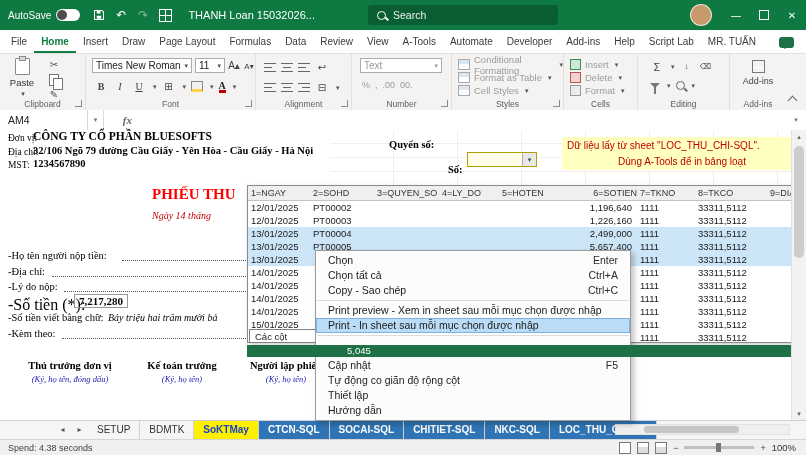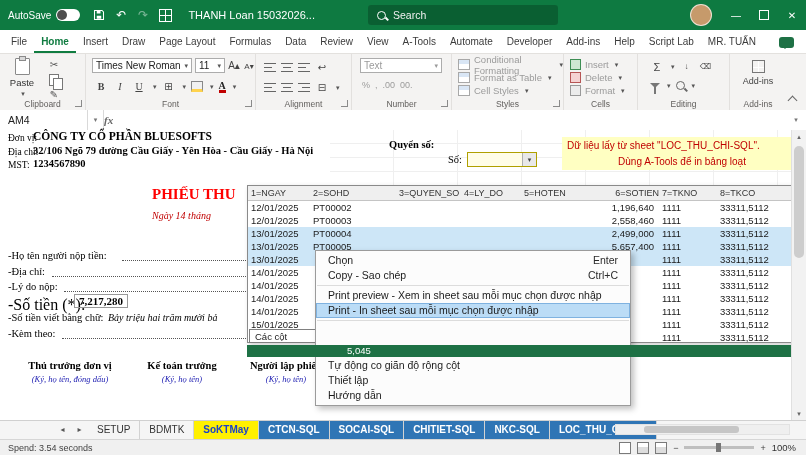--- a/index.html
+++ b/index.html
@@ -71,21 +71,21 @@
   .cells-row.st-delete .sq{background:#F5D2D2;border-color:#B65555;}
   .sicon{width:10px;height:9px;border:1px solid #A8A8A8;background:linear-gradient(#D9E6F5 0 4px,#fff 4px);flex:0 0 auto;}
   .funnel{position:relative;display:inline-block;width:0;height:0;border-left:5px solid transparent;border-right:5px solid transparent;border-top:5px solid #777;}
   .funnel::after{content:"";position:absolute;left:-1px;top:-1px;width:2px;height:7px;background:#777;}
   .chev-up{position:absolute;right:10px;bottom:6px;width:6px;height:6px;border-left:1px solid #666;border-top:1px solid #666;transform:rotate(45deg);}
 
   
   .fbar{position:absolute;left:0;top:110px;width:806px;height:20px;background:#fff;border-bottom:1px solid #D4D4D4;display:flex;align-items:center;font-size:10.5px;}
   .namebox{width:88px;height:100%;border-right:1px solid #D9D9D9;display:flex;align-items:center;padding-left:8px;box-sizing:border-box;color:#222;}
   .nb-dd{width:16px;text-align:center;color:#777;font-size:7px;border-right:1px solid #D9D9D9;height:100%;line-height:20px;box-sizing:border-box;}
-  .fx{width:28px;text-align:left;font:italic 700 11px "Liberation Serif",serif;color:#666;}
+  .fx{width:28px;text-align:right;font:italic 700 11px "Liberation Serif",serif;color:#666;}
   .finput{flex:1;height:100%;}
   .fbar-dd{width:20px;text-align:center;color:#777;font-size:7px;}
 
   
   .ws{position:absolute;left:0;top:130px;width:791px;height:290px;background:#fff;}
   .grid-strip{position:absolute;left:330px;top:130px;width:461px;height:56px;
     background:repeating-linear-gradient(to right,transparent 0 63px,#EFEFEF 63px 64px),
                repeating-linear-gradient(to bottom,transparent 0 13px,#EFEFEF 13px 14px);}
   .abs{position:absolute;white-space:nowrap;}
   .dots{position:absolute;height:1px;border-bottom:1px dotted #555;}
@@ -94,21 +94,21 @@
   .so-combo{position:absolute;left:467px;top:152px;width:70px;height:15px;border:1px solid #B0A000;background:#FFFDE7;display:flex;box-sizing:border-box;}
   .so-field{flex:1;}
   .so-btn{width:13px;background:#E8E8E8;border-left:1px solid #B0B0B0;text-align:center;font-size:7px;color:#444;line-height:13px;}
 
   
   .ddl{position:absolute;left:247px;top:185px;width:559px;height:158px;background:#fff;border:1px solid #8a8a8a;box-sizing:border-box;z-index:8;box-shadow:2px 2px 5px rgba(0,0,0,.2);}
   .ddl-head{display:flex;height:14px;background:#EFEFEF;border-bottom:1px solid #C4C4C4;font-size:9px;color:#333;line-height:14px;}
   .ddl-row{display:flex;height:13px;font-size:9.5px;color:#1a1a1a;line-height:13px;}
   .ddl-row.sel{background:#CDE6F7;}
   .dc,.hc{box-sizing:border-box;padding-left:3px;overflow:hidden;white-space:nowrap;flex:0 0 auto;}
-  .c0{width:62px;}.c1{width:64px;}.c2{width:65px;margin-left:22px;}.c3{width:60px;}.c4{width:60px;}
+  .c0{width:62px;}.c1{width:64px;}.c2{width:65px;}.c3{width:60px;}.c4{width:60px;}
   .c5{width:78px;text-align:right;padding-right:5px;}.c6{width:58px;}.c7{width:72px;}.c8{width:40px;}
   .hc.c5{text-align:right;padding-right:0;}
   .cac-cot{position:absolute;left:249px;top:329px;width:74px;height:14px;background:#fff;border:1px solid #808080;font-size:9.5px;line-height:13px;padding-left:5px;box-sizing:border-box;z-index:9;color:#222;}
   .sumbar{position:absolute;left:247px;top:345px;width:559px;height:12px;background:#1E7145;color:#fff;font-size:9.5px;line-height:12px;padding-left:100px;box-sizing:border-box;z-index:30;}
 
   
   .menu{position:absolute;left:315px;top:250px;width:316px;background:#FCFCFC;border:1px solid #9B9B9B;box-shadow:3px 3px 6px rgba(0,0,0,.25);z-index:20;padding:2px 0;box-sizing:border-box;}
   .menu-item{display:flex;height:15px;line-height:15px;padding:0 12px;font-size:10.5px;color:#1a1a1a;white-space:nowrap;}
   .mi-short{margin-left:auto;color:#2a2a2a;padding-left:10px;}
   .menu-item.hl{background:#BBDCF6;box-shadow:inset 0 0 0 1px #7FB2E0;}
@@ -368,21 +368,21 @@
   <div class="grid-strip"></div>
 
   <div class="abs serif" style="left:8px;top:133px;font-size:9.5px">Đơn vị:</div>
   <div class="abs serif" style="left:33px;top:130px;font-size:11.5px;font-weight:700">CÔNG TY CỔ PHẦN BLUESOFTS</div>
   <div class="abs serif" style="left:8px;top:147px;font-size:9.5px">Địa chỉ:</div>
   <div class="abs serif" style="left:33px;top:145px;font-size:10.5px;font-weight:700">32/106 Ngõ 79 đường Cầu Giấy - Yên Hòa - Cầu Giấy - Hà Nội</div>
   <div class="abs serif" style="left:8px;top:160px;font-size:9.5px">MST:</div>
   <div class="abs serif" style="left:33px;top:158px;font-size:10.5px;font-weight:600">1234567890</div>
 
   <div class="abs serif" style="left:389px;top:139px;font-size:10.5px;font-weight:700">Quyển số:</div>
-  <div class="abs serif" style="left:448px;top:154px;font-size:10.5px;font-weight:400">Số:</div>
+  <div class="abs serif" style="left:448px;top:164px;font-size:10.5px;font-weight:700">Số:</div>
   <div class="so-combo">
     <span class="so-field"></span>
     <span class="so-btn">▾</span>
   </div>
 
   <div class="note">
     <div>Dữ liệu lấy từ sheet "LOC_THU_CHI-SQL".</div>
     <div class="l2">Dùng A-Tools để in bảng loạt</div>
   </div>
 
@@ -433,21 +433,21 @@
           <span class="dc c6">1111</span>
           <span class="dc c7">33311,5112</span>
           <span class="dc c8"></span>
         </div>
         <div class="ddl-row">
           <span class="dc c0">12/01/2025</span>
           <span class="dc c1">PT00003</span>
           <span class="dc c2"></span>
           <span class="dc c3"></span>
           <span class="dc c4"></span>
-          <span class="dc c5">2,558,460</span>
+          <span class="dc c5">1,226,160</span>
           <span class="dc c6">1111</span>
           <span class="dc c7">33311,5112</span>
           <span class="dc c8"></span>
         </div>
         <div class="ddl-row sel">
           <span class="dc c0">13/01/2025</span>
           <span class="dc c1">PT00004</span>
           <span class="dc c2"></span>
           <span class="dc c3"></span>
           <span class="dc c4"></span>
@@ -548,20 +548,24 @@
   </div>
 
   <div class="cac-cot">Các cột</div>
   <div class="sumbar">5,045</div>
 
   <div class="menu">
 
   <div class="menu-item">
         <span class="mi-label">Chọn</span>
         <span class="mi-short">Enter</span>
+      </div>
+      <div class="menu-item">
+        <span class="mi-label">Chọn tất cả</span>
+        <span class="mi-short">Ctrl+A</span>
       </div>
       <div class="menu-item">
         <span class="mi-label">Copy - Sao chép</span>
         <span class="mi-short">Ctrl+C</span>
       </div>
       <div class="menu-item t-separator">
         
         
       </div>
       <div class="menu-item">
@@ -617,21 +621,21 @@
         <div class="sheet-tab st-yellow">SoKTMay</div>
         <div class="sheet-tab st-blue">CTCN-SQL</div>
         <div class="sheet-tab st-blue">SOCAI-SQL</div>
         <div class="sheet-tab st-blue">CHITIET-SQL</div>
         <div class="sheet-tab st-blue">NKC-SQL</div>
         <div class="sheet-tab st-blue">LOC_THU_CHI-S...</div>
       </div>
   </div>
 
   <div class="statusbar">
-    <span class="sb-left">Spend: 3.54 seconds</span>
+    <span class="sb-left">Spend: 4.38 seconds</span>
     <div class="sb-right">
       <span class="vicon"></span>
       <span class="vicon b"></span>
       <span class="vicon b"></span>
       <span>−</span>
       <span class="slider">
           <span class="knob"></span>
         </span>
       <span>+</span>
       <span class="zoomlabel">100%</span>

